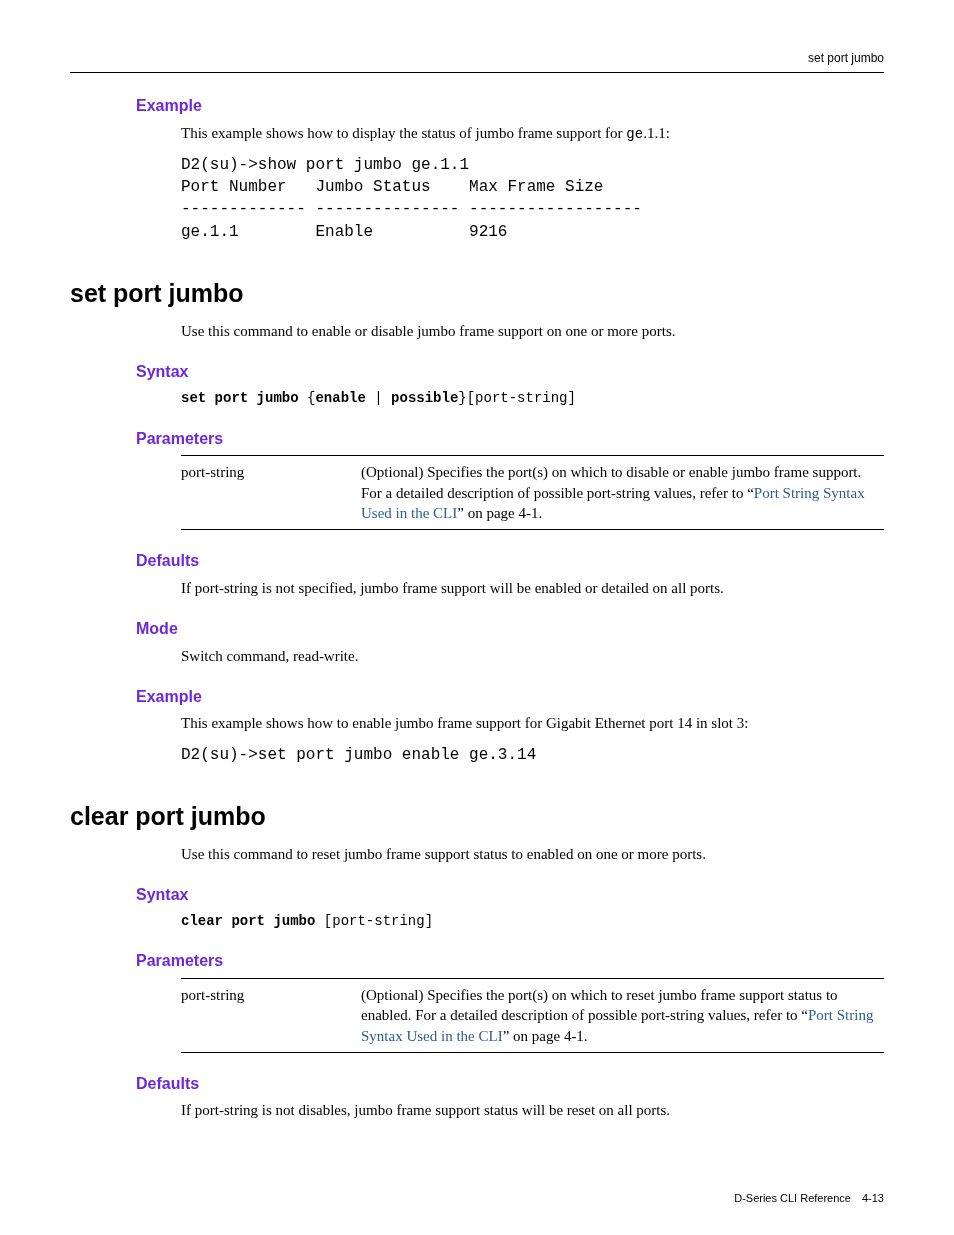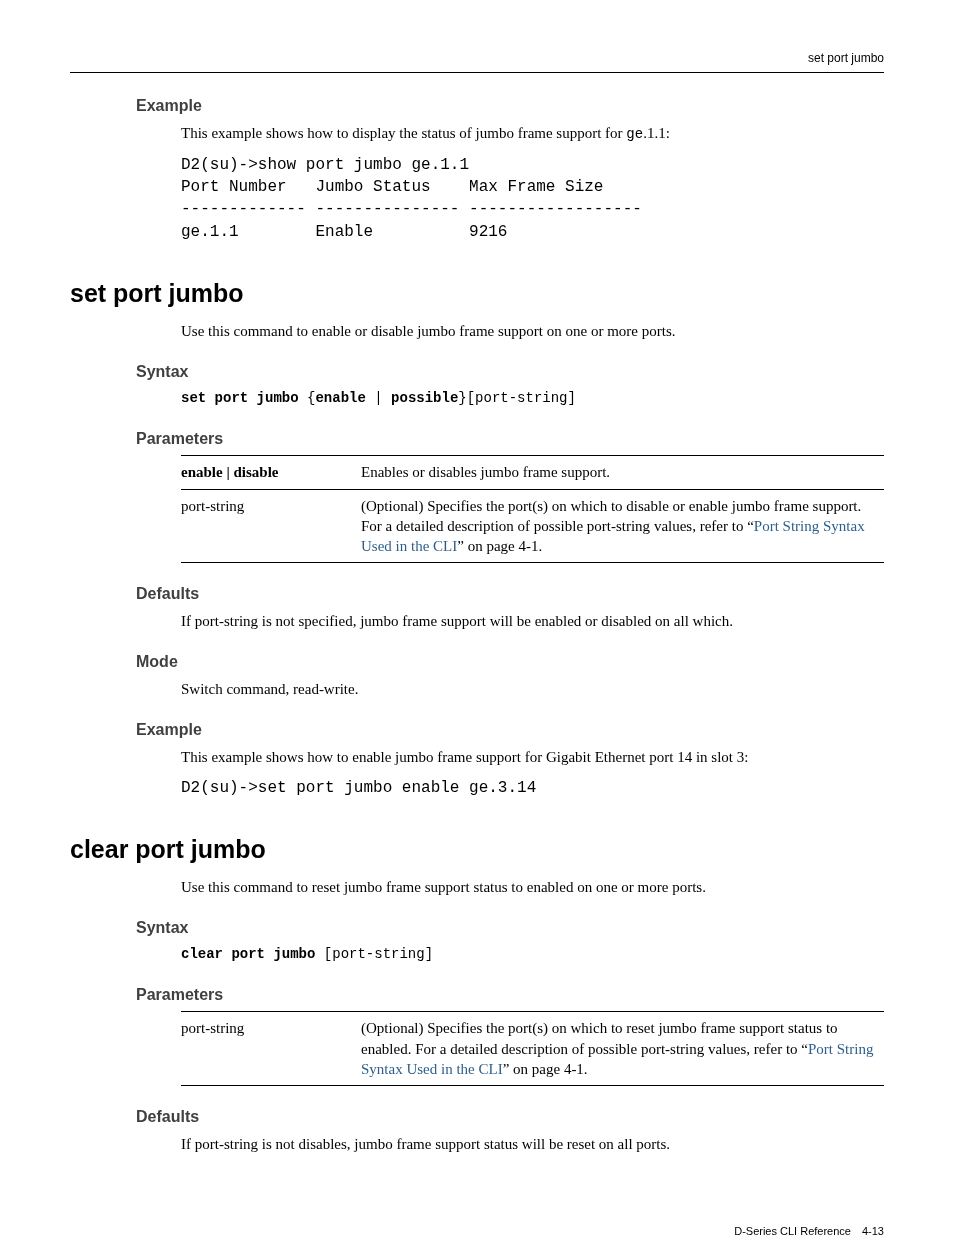--- a/index.html
+++ b/index.html
@@ -22,21 +22,21 @@
   h1.main-heading {
     font-family: Arial, Helvetica, sans-serif;
     font-weight: bold;
     font-size: 25px;
     margin: 34px 0 10px 0;
   }
   h2.sub-heading {
     font-family: Arial, Helvetica, sans-serif;
     font-weight: bold;
     font-size: 16px;
-    color: #404040;
+    color: #6d28d9;
     margin: 20px 0 6px 66px;
   }
   .body-text {
     margin: 0 0 10px 111px;
   }
   pre.code {
     font-family: "Courier New", monospace;
     font-size: 16px;
     margin: 0 0 10px 111px;
     white-space: pre;
@@ -94,36 +94,32 @@
 <p class="body-text">Use this command to enable or disable jumbo frame support on one or more ports.</p>
 
 <h2 class="sub-heading">Syntax</h2>
 <div class="syntax-line">
   <span class="b">set port jumbo</span><span> {</span><span class="b">enable</span><span> | </span><span class="b">possible</span><span>}[</span><span class="i">port-string]</span>
 </div>
 
 <h2 class="sub-heading">Parameters</h2>
 <table class="params">
   <tbody>
-      <tr>
-    <td class="pname"><b>enable | disable</b></td>
-    <td>Enables or disables jumbo frame support.</td>
-  </tr>
   <tr>
     <td class="pname"><span class="ital">port-string</span></td>
     <td>
       <span>(Optional) Specifies the port(s) on which to disable or enable jumbo frame support. For a detailed description of possible </span><span class="ital">port-string</span><span> values, refer to “</span><span class="link">Port String Syntax Used in the CLI</span><span>” on page 4-1.</span>
     </td>
   </tr>
 </tbody>
   </table>
 
 <h2 class="sub-heading">Defaults</h2>
 <p class="body-text">
-  <span>If </span><span class="ital">port-string</span><span> is not specified, jumbo frame support will be enabled or disabled on all which.</span>
+  <span>If </span><span class="ital">port-string</span><span> is not specified, jumbo frame support will be enabled or detailed on all ports.</span>
 </p>
 
 <h2 class="sub-heading">Mode</h2>
 <p class="body-text">Switch command, read-write.</p>
 
 <h2 class="sub-heading">Example</h2>
 <p class="body-text">This example shows how to enable jumbo frame support for Gigabit Ethernet port 14 in slot 3:</p>
 <pre class="code">D2(su)-&gt;set port jumbo enable ge.3.14</pre>
 
 <h1 class="main-heading">clear port jumbo</h1>

